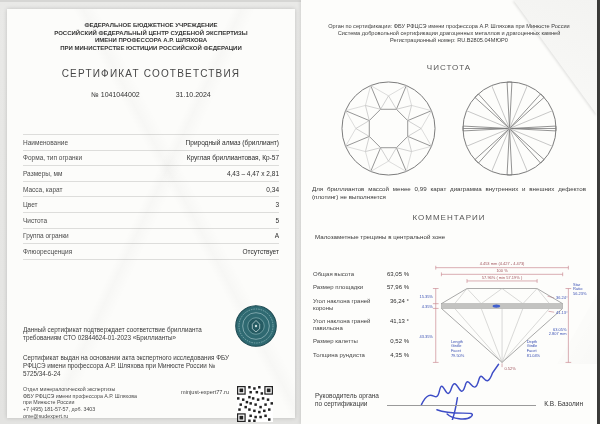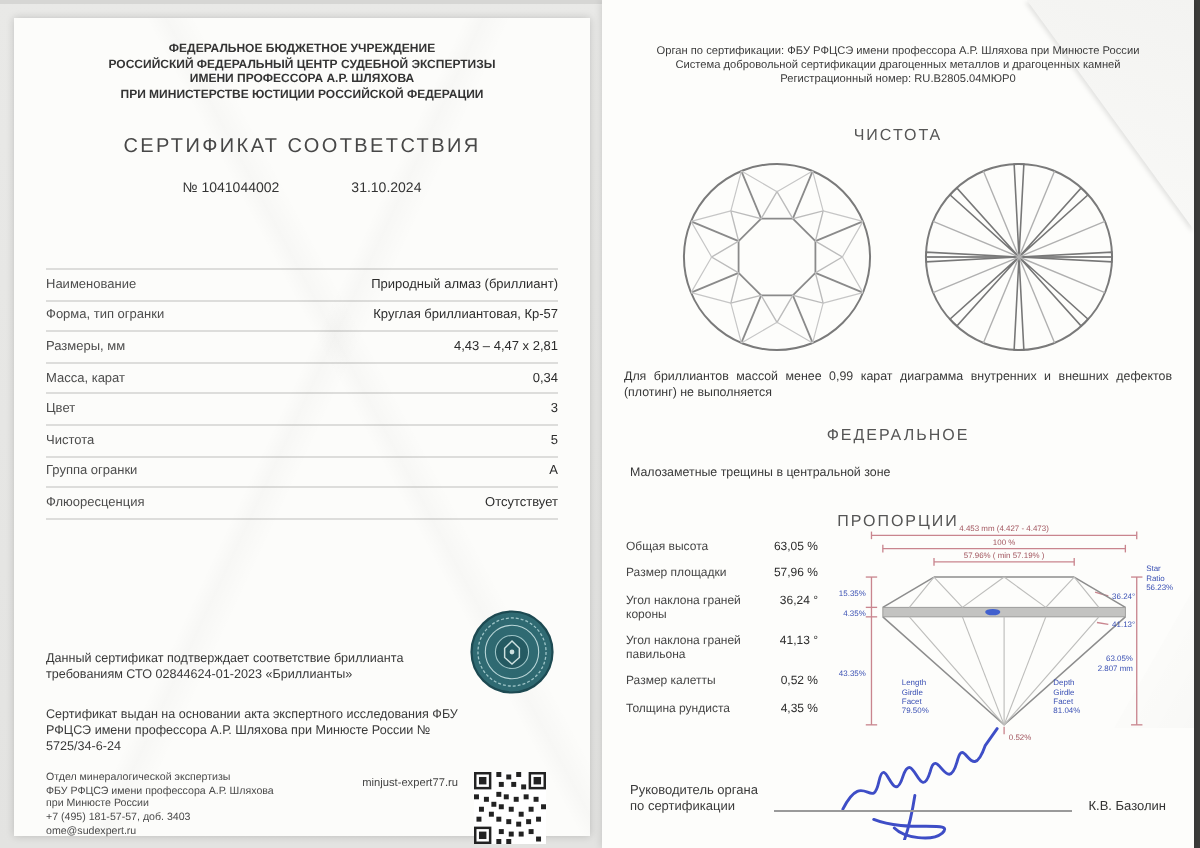--- a/index.html
+++ b/index.html
@@ -245,24 +245,23 @@
         <line x1="0" y1="0" x2="-43.4" y2="-18"></line>
           <line x1="0" y1="0" x2="-18" y2="-43.4"></line>
         <line x1="0" y1="0" x2="18" y2="-43.4"></line>
           <line x1="0" y1="0" x2="43.4" y2="-18"></line>
       </g>
     </svg>
   </div>
 
   <div class="clarity-note">Для бриллиантов массой менее 0,99 карат диаграмма внутренних и внешних дефектов (плотинг) не выполняется</div>
 
-  <div class="sec-h h-comments">ФЕДЕРАЛЬНОЕ</div>
+  <div class="sec-h h-comments">КОММЕНТАРИИ</div>
   <div class="comments-text">Малозаметные трещины в центральной зоне</div>
 
-  <div class="sec-h h-prop">ПРОПОРЦИИ</div>
 
   <div class="prop-table">
     <div class="prop-row">
       <span class="lbl">Общая высота</span>
       <span class="val">63,05 %</span>
     </div>
     <div class="prop-row">
       <span class="lbl">Размер площадки</span>
       <span class="val">57,96 %</span>
     </div>

